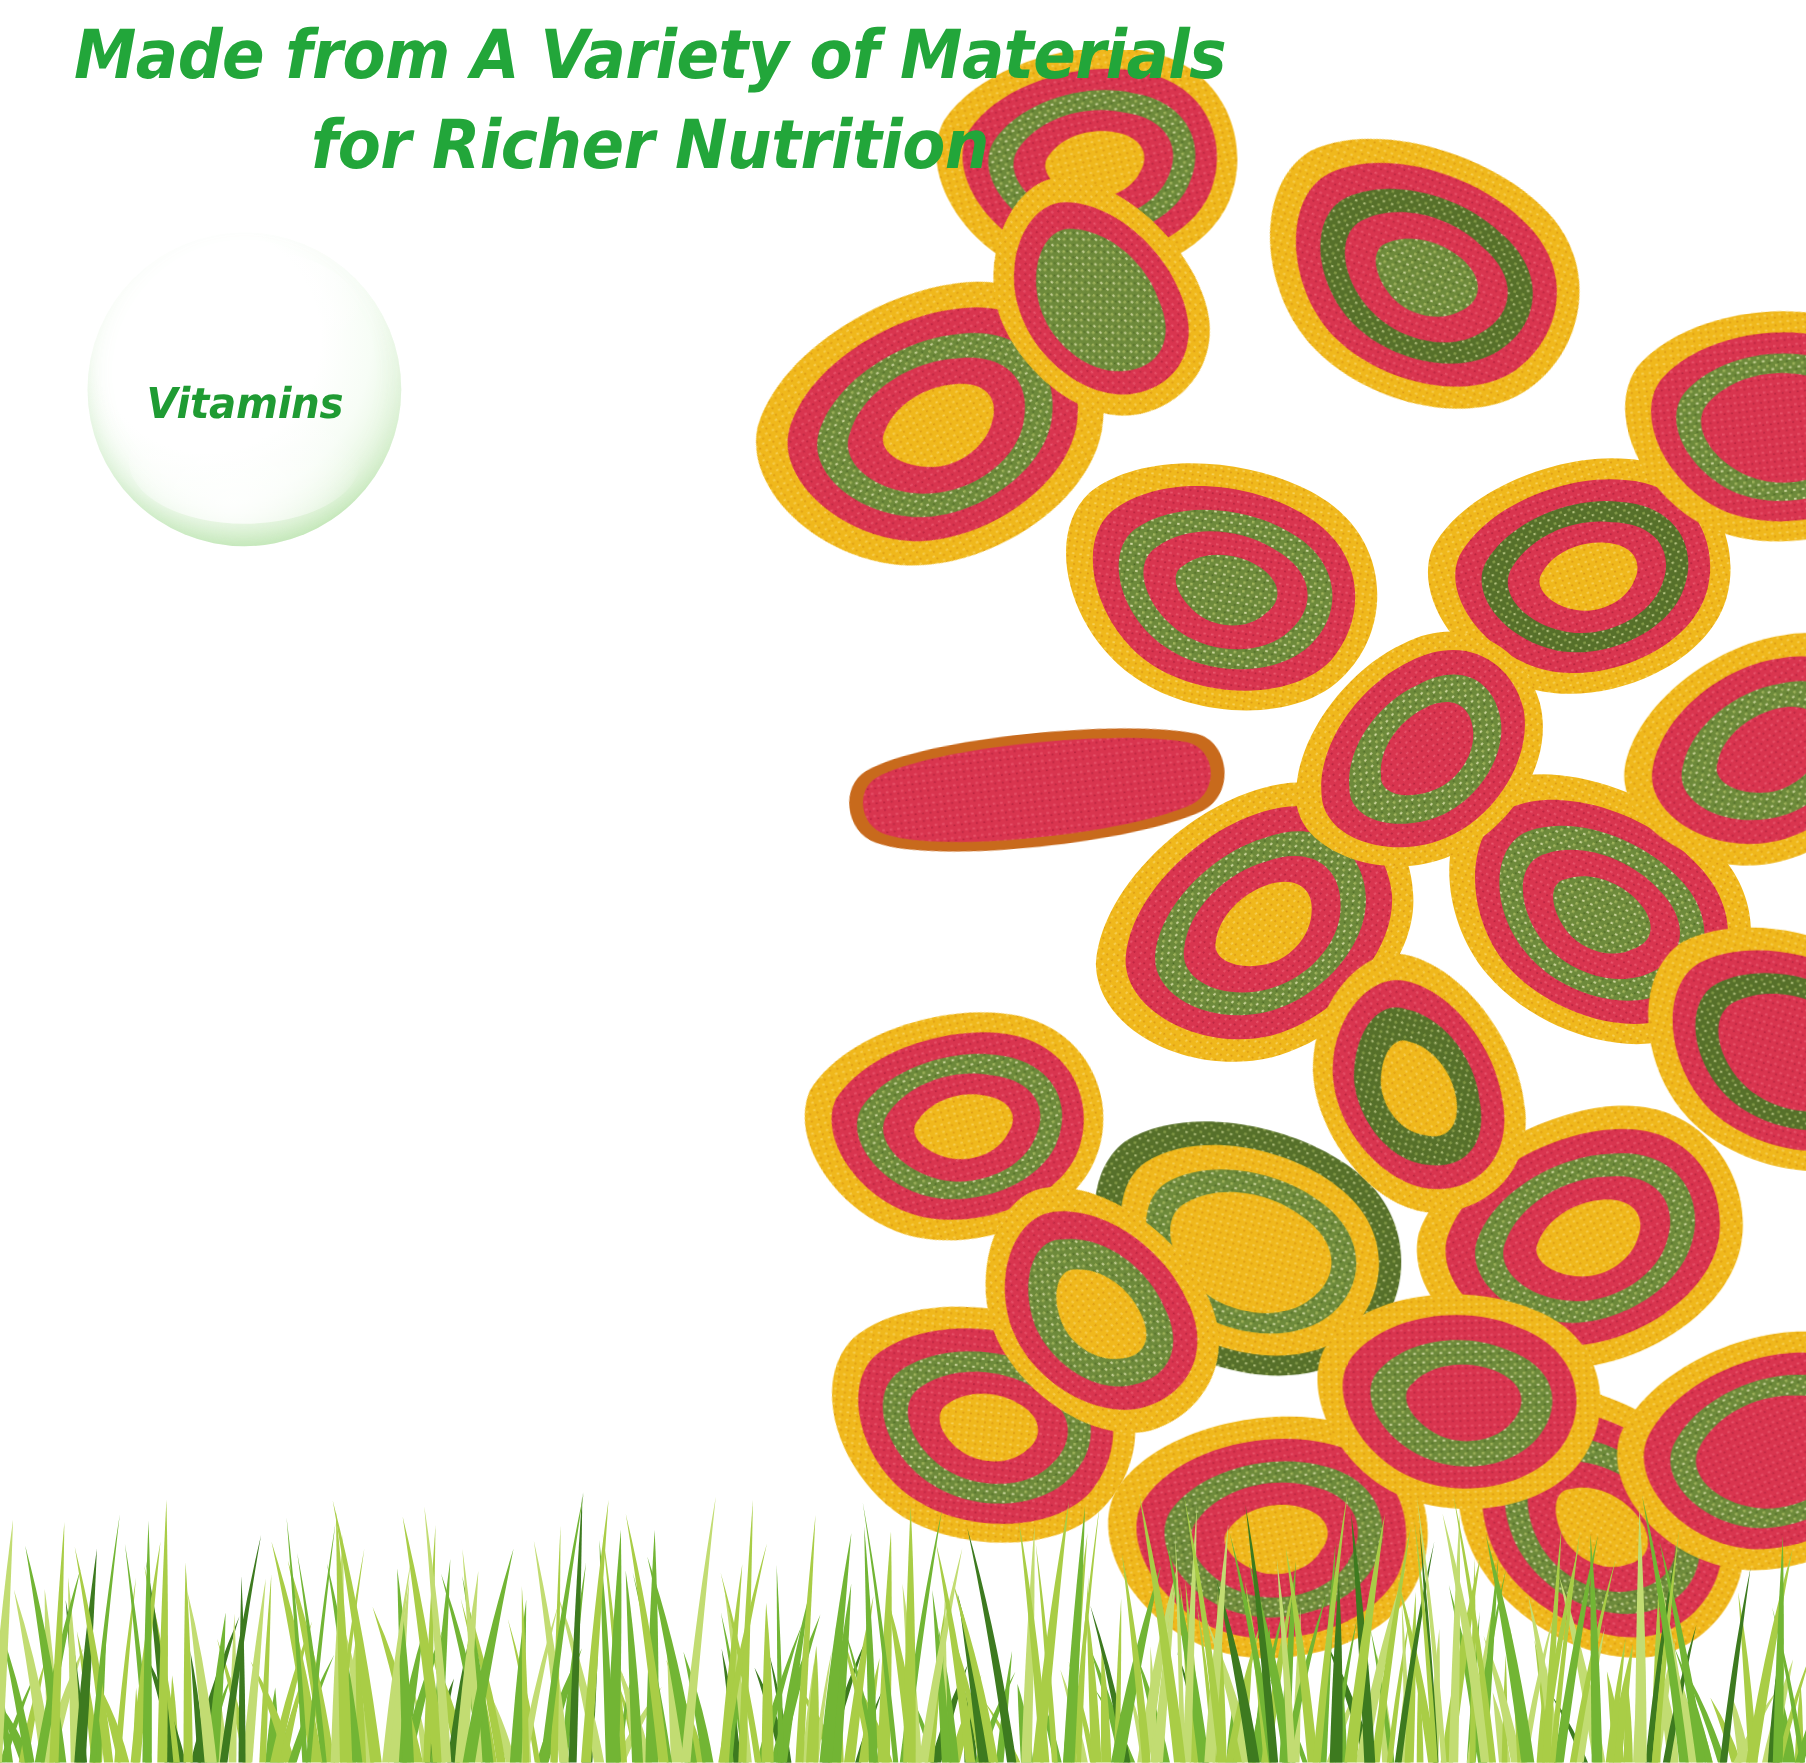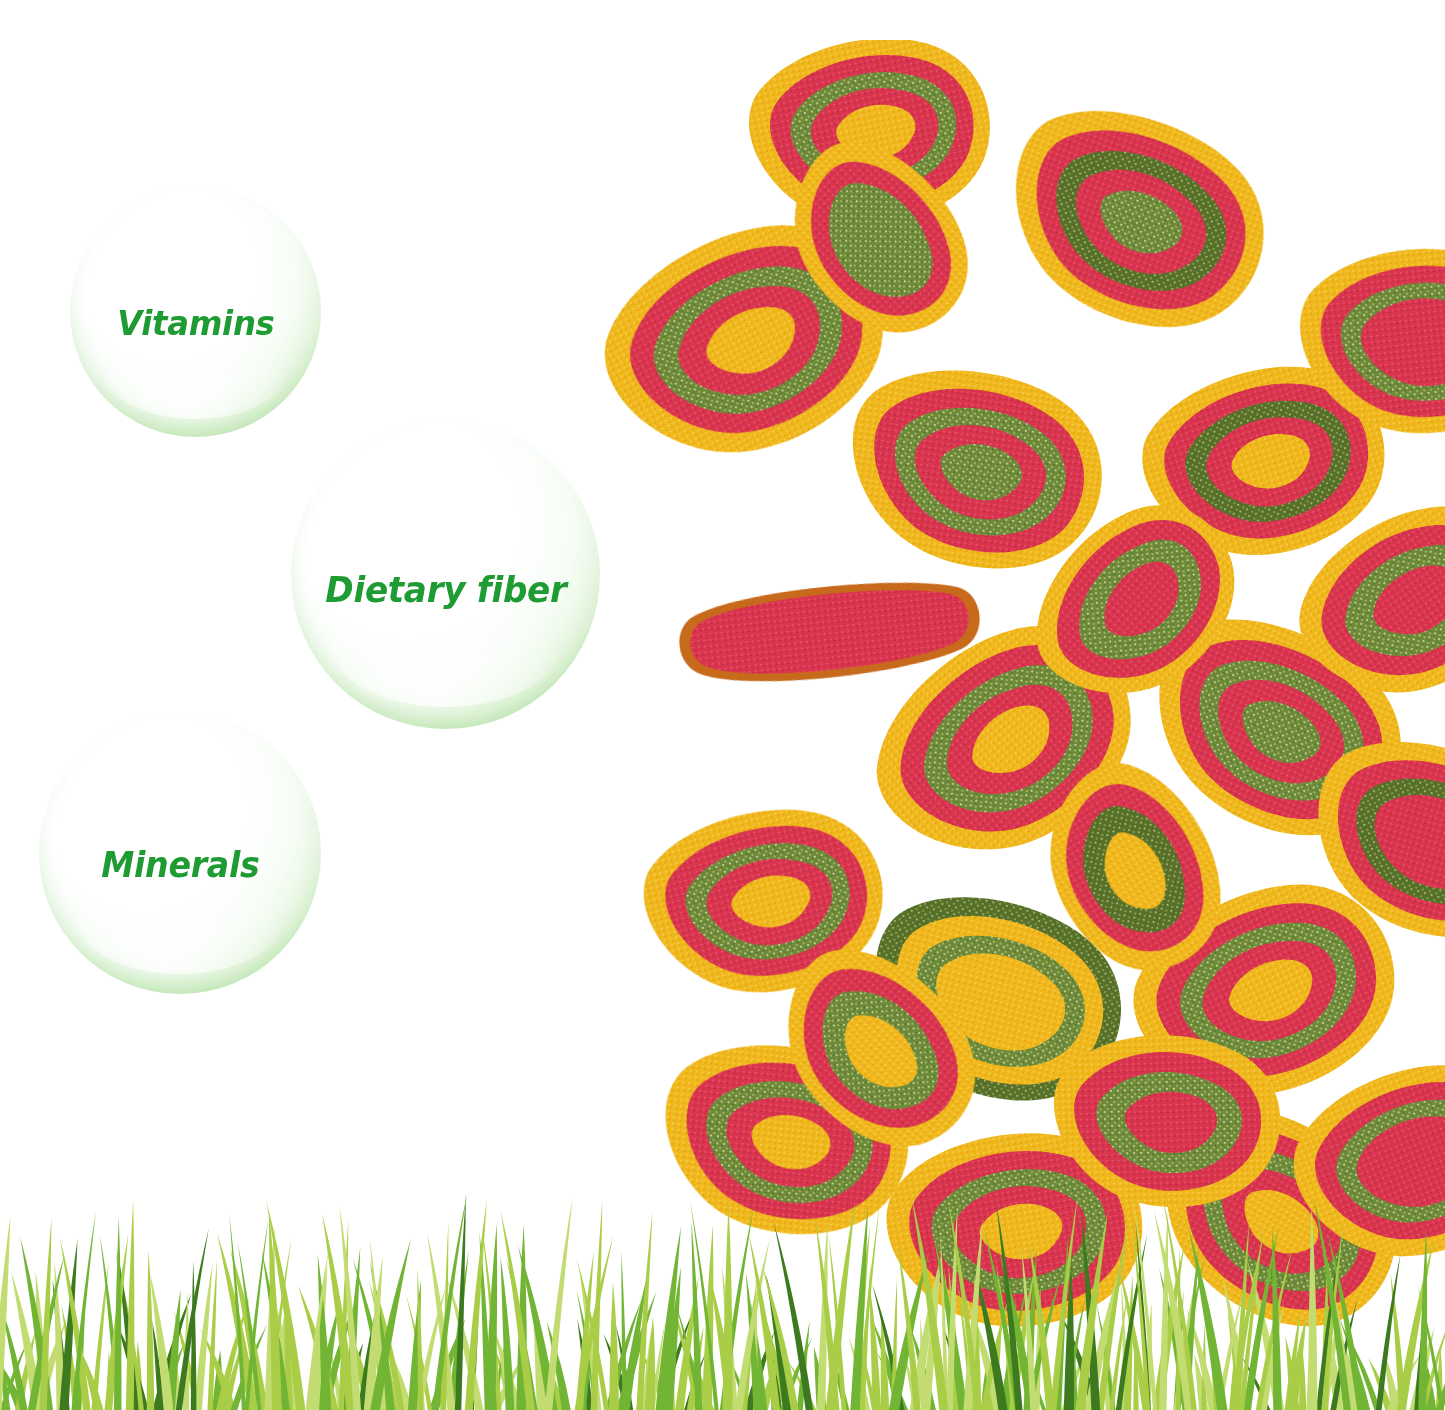--- a/index.html
+++ b/index.html
@@ -341,32 +341,30 @@
         <g transform="translate(300,200) rotate(46)">
           <path d="M-92,-46 C-58,-78 8,-82 52,-63 C102,-43 110,8 86,43 C60,80 -6,86 -48,66 C-94,43 -118,-18 -92,-46 Z" fill="url(#yelg)"></path>
           <path d="M-75,-35 C-47,-62 6,-65 43,-49 C85,-32 93,6 71,35 C48,64 -4,70 -39,52 C-78,33 -97,-13 -75,-35 Z" fill="url(#redg)"></path>
           <path d="M-56,-24 C-34,-44 4,-47 32,-34 C66,-22 72,5 54,26 C36,48 -2,52 -28,39 C-58,24 -74,-8 -56,-24 Z" fill="url(#herb)"></path>
         </g>
 
       </g>
     </svg>
   </div>
 
+  <div class="headline">
+    <span class="headline-line">Made from A Variety of Materials</span>
+    <span class="headline-line">for Richer Nutrition</span>
+  </div>
 
   <div class="bubble" id="bubble-vitamins">
     <span class="bubble-label">Vitamins</span>
   </div>
 
-  <div class="bubble" id="bubble-fiber">
-    <span class="bubble-label">Dietary fiber</span>
-  </div>
-
-  <div class="bubble" id="bubble-minerals">
-    <span class="bubble-label">Minerals</span>
-  </div>
+
 
 
   <div id="grass-band">
     <svg width="1445" height="230" viewBox="0 0 1445 230" xmlns="http://www.w3.org/2000/svg">
         <path d="M813.3124274738657,236 Q801.7618777223406,205.26684074379355 786.9653349201965,180.1215286250792 Q806.6095865121808,205.26684074379355 818.6987705736881,236 Z" fill="#a9cd46"></path>
         <path d="M1386.848982186452,236 Q1378.3224366862057,204.07955155294832 1368.229846151187,177.9628210053606 Q1385.3875203405541,204.07955155294832 1394.6990751357278,236 Z" fill="#a9cd46"></path>
         <path d="M980.4989133488848,236 Q982.6020490045017,203.79632444290738 987.4407060576793,177.44786262346798 Q990.7262218252692,203.79632444290738 989.5257720386264,236 Z" fill="#72b534"></path>
         <path d="M292.54212263251753,236 Q285.73825745858176,203.50675272837128 278.13091317058115,176.92136859703874 Q293.2498294578073,203.50675272837128 300.88831374276816,236 Z" fill="#a9cd46"></path>
         <path d="M1118.2247030736062,236 Q1119.3044436028806,203.05245811813626 1122.7975059560488,176.09537839661138 Q1127.7128104163953,203.05245811813626 1127.5673328664002,236 Z" fill="#c2dc72"></path>
         <path d="M172.24858671391783,236 Q172.65337035268237,202.85678324564677 175.23737402504187,175.73960590117593 Q181.158440671758,202.85678324564677 181.6986648462241,236 Z" fill="#c2dc72"></path>

